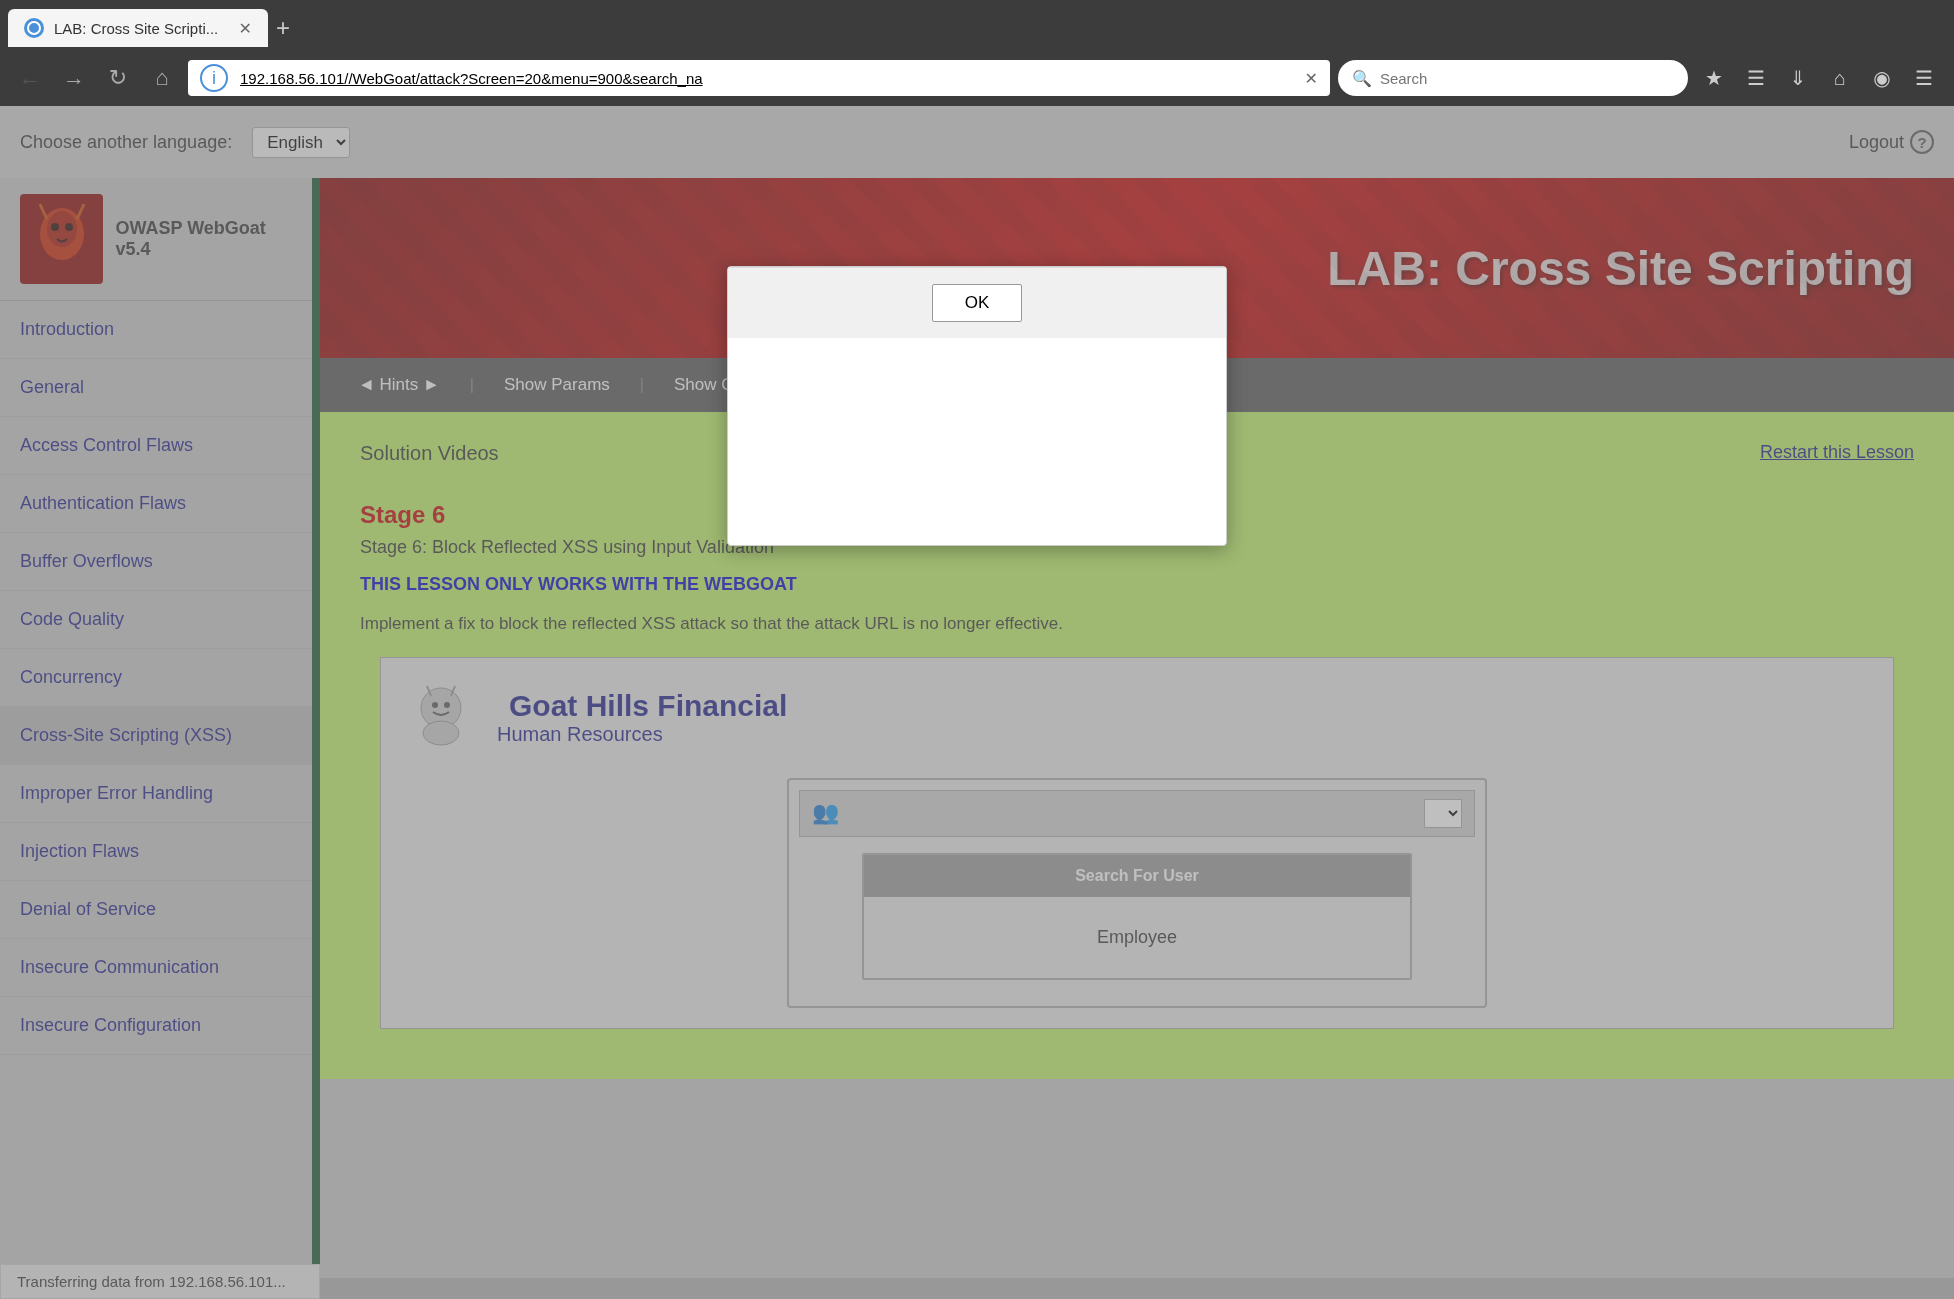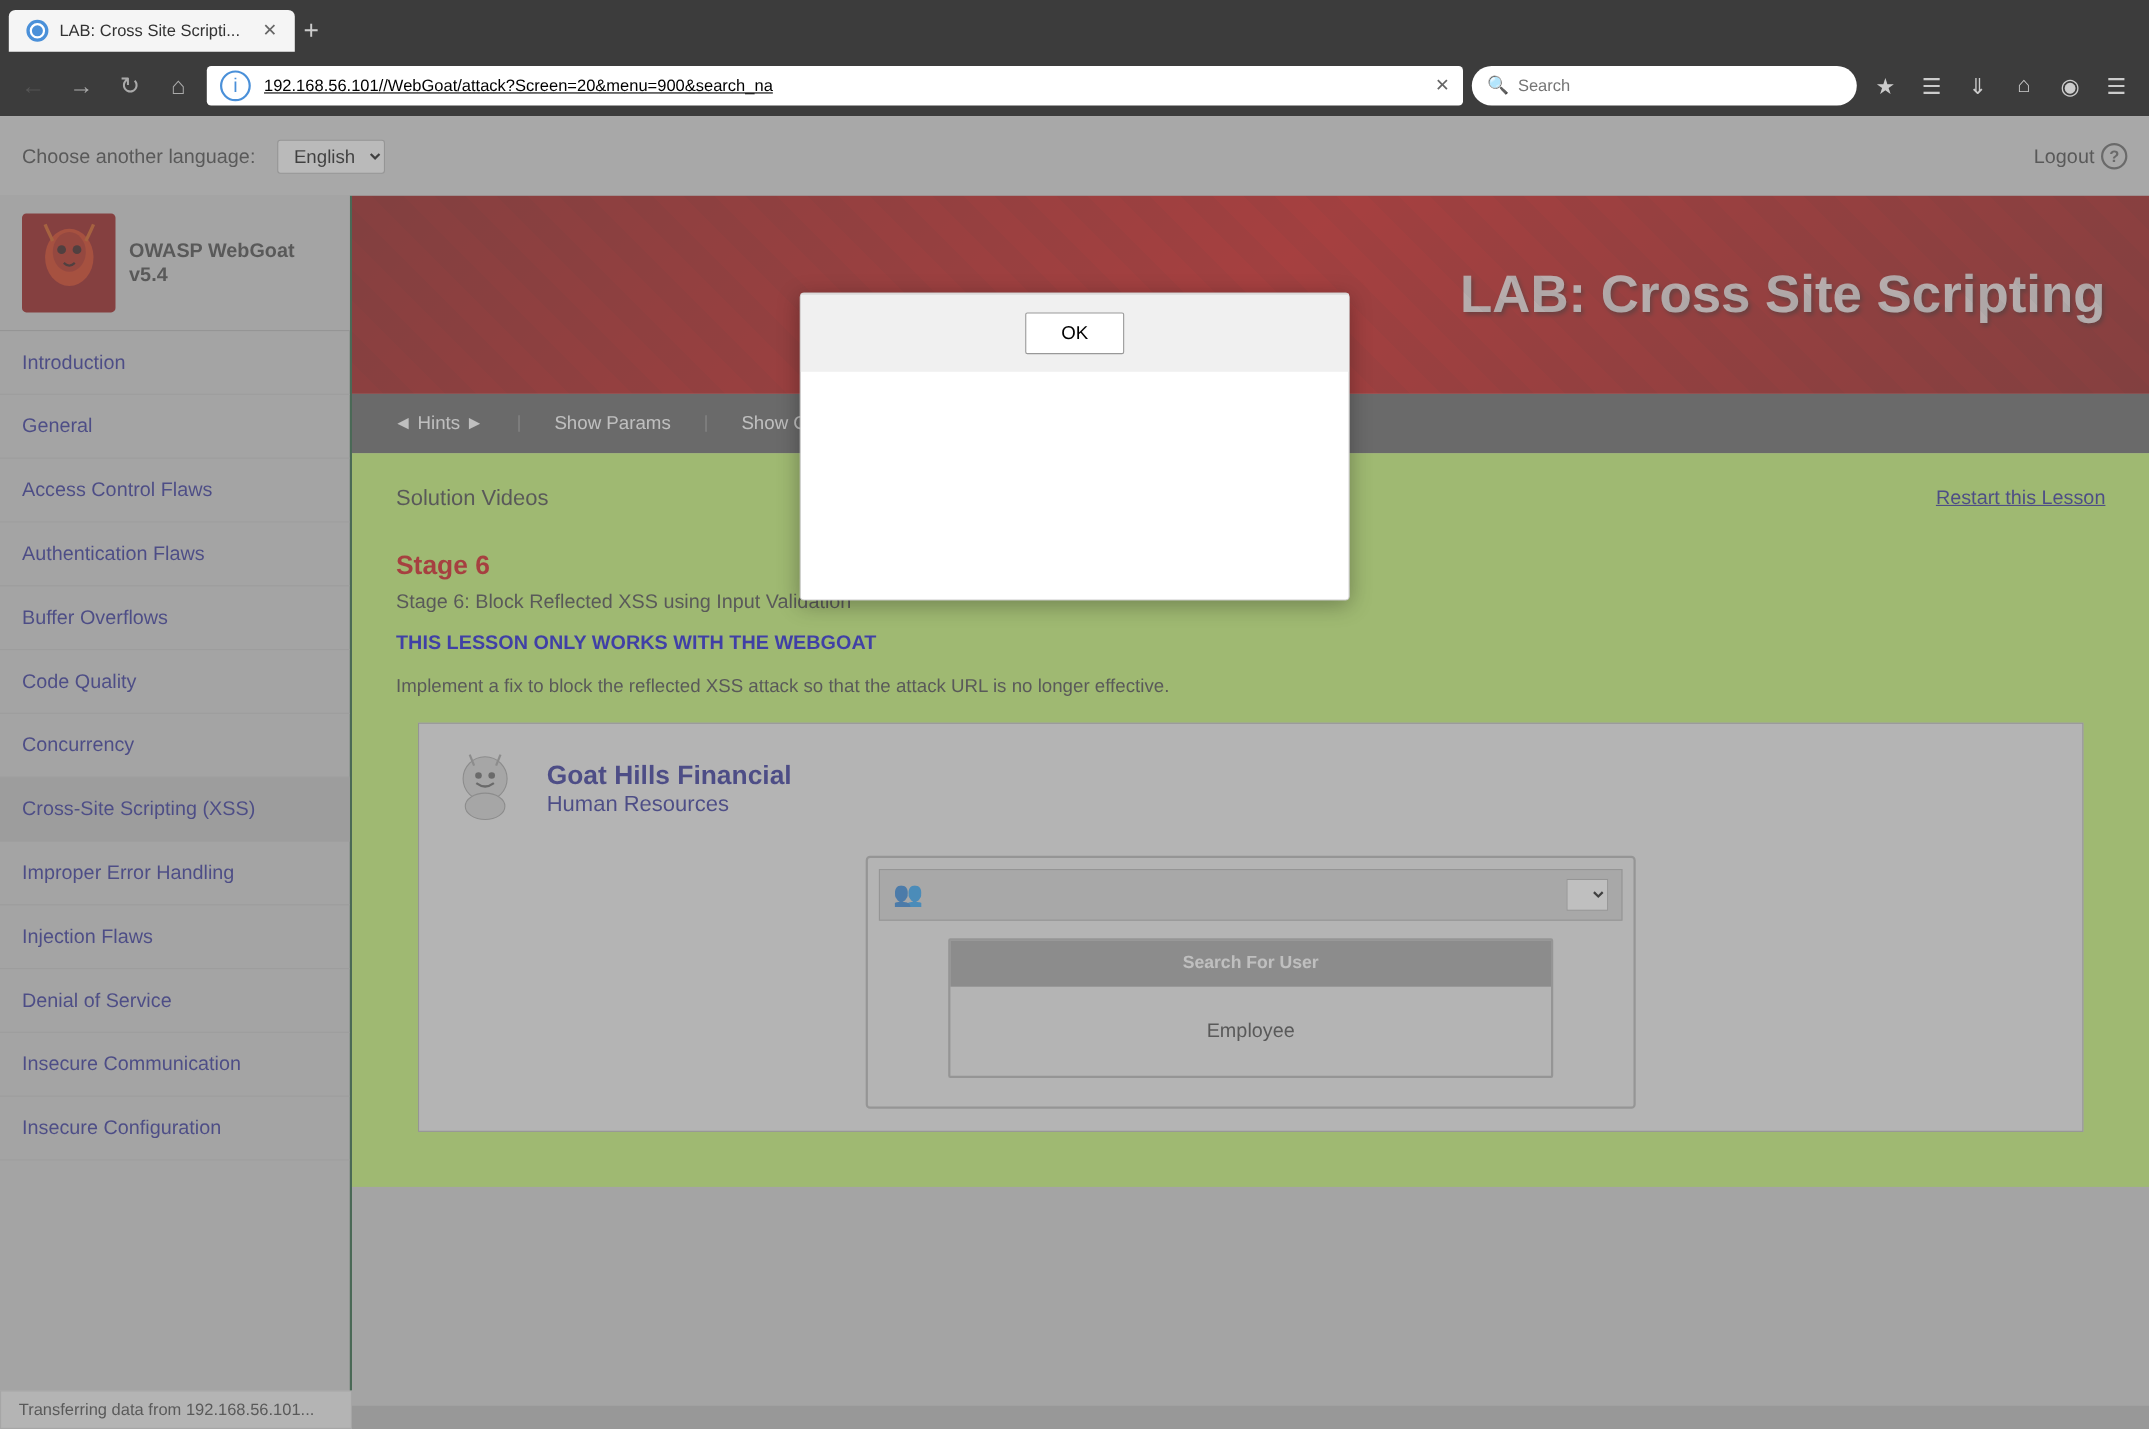--- a/index.html
+++ b/index.html
@@ -34,21 +34,21 @@
     .top-bar { background: #d0d0d0; display: flex; align-items: center; padding: 10px 20px; height: 72px; gap: 20px; }
     .top-bar-label { font-size: 18px; color: #333; }
     .language-select { border: 1px solid #aaa; background: #f5f5f5; padding: 4px 10px; font-size: 17px; border-radius: 3px; }
     .logout-btn { margin-left: auto; background: none; border: none; font-size: 18px; color: #333; cursor: pointer; display: flex; align-items: center; gap: 6px; }
     .help-icon { width: 24px; height: 24px; border: 2px solid #555; border-radius: 50%; display: flex; align-items: center; justify-content: center; font-size: 15px; font-weight: bold; color: #555; }
 
     
     .main-layout { display: flex; flex: 1; }
 
     
-    .sidebar { width: 320px; background: #c8c8c8; min-height: 1100px; padding: 0; border-right: 2px solid #14532d; }
+    .sidebar { width: 320px; background: #c8c8c8; min-height: 1100px; padding: 0; border-right: 8px solid #14532d; }
     .owasp-header { background: #c8c8c8; padding: 16px 20px; border-bottom: 1px solid #aaa; }
     .owasp-logo-area { display: flex; align-items: center; gap: 12px; }
     .goat-logo { width: 90px; height: 90px; background: #8b0000; border-radius: 4px; display: flex; align-items: center; justify-content: center; overflow: hidden; }
     .owasp-title { font-size: 18px; font-weight: bold; color: #333; }
     .sidebar-nav { list-style: none; padding: 0; }
     .sidebar-item { padding: 18px 20px; font-size: 18px; color: #1a1a8c; cursor: pointer; border-bottom: 1px solid #bbb; }
     .sidebar-item.active { background: #bbb; }
 
     
     .content { flex: 1; background: #c8c8c8; position: relative; }
@@ -69,21 +69,21 @@
     .stage-title { font-size: 24px; color: #cc0000; font-weight: bold; margin-bottom: 8px; }
     .stage-subtitle { font-size: 18px; color: #333; margin-bottom: 16px; }
     .lesson-only-note { font-size: 18px; color: #0000cc; font-weight: bold; margin-bottom: 16px; }
     .lesson-desc { font-size: 17px; color: #333; margin-bottom: 20px; line-height: 1.5; }
     .restart-btn { float: right; background: none; border: none; font-size: 18px; color: #1a1a8c; cursor: pointer; text-decoration: underline; }
 
     
     .inner-frame { background: #e8e8e8; border: 1px solid #aaa; margin: 0 20px 20px; padding: 20px; }
     .goat-hills-header { display: flex; align-items: center; gap: 16px; margin-bottom: 20px; }
     .goat-hills-logo { width: 80px; height: 80px; }
-    .goat-hills-title { font-size: 24px; font-weight: bold; color: #1a1a8c; }
+    .goat-hills-title { font-size: 30px; font-weight: bold; color: #1a1a8c; margin-left: 12px; }
     .goat-hills-subtitle { font-size: 20px; color: #1a1a8c; }
 
     .employee-widget { border: 2px solid #aaa; border-radius: 4px; padding: 10px; margin: 0 auto; width: 700px; }
     .widget-header { display: flex; align-items: center; padding: 8px 12px; background: #d0d0d0; border: 1px solid #aaa; margin-bottom: 16px; }
     .widget-icon { font-size: 22px; margin-right: auto; }
     .widget-dropdown { background: #fff; border: 1px solid #aaa; padding: 4px 8px; font-size: 16px; }
     .search-user-box { border: 2px solid #aaa; border-radius: 2px; margin: 16px auto; width: 550px; }
     .search-user-header { background: #999; text-align: center; padding: 12px; font-size: 16px; font-weight: bold; color: #fff; }
     .search-user-body { padding: 30px; text-align: center; font-size: 18px; color: #333; }
 

